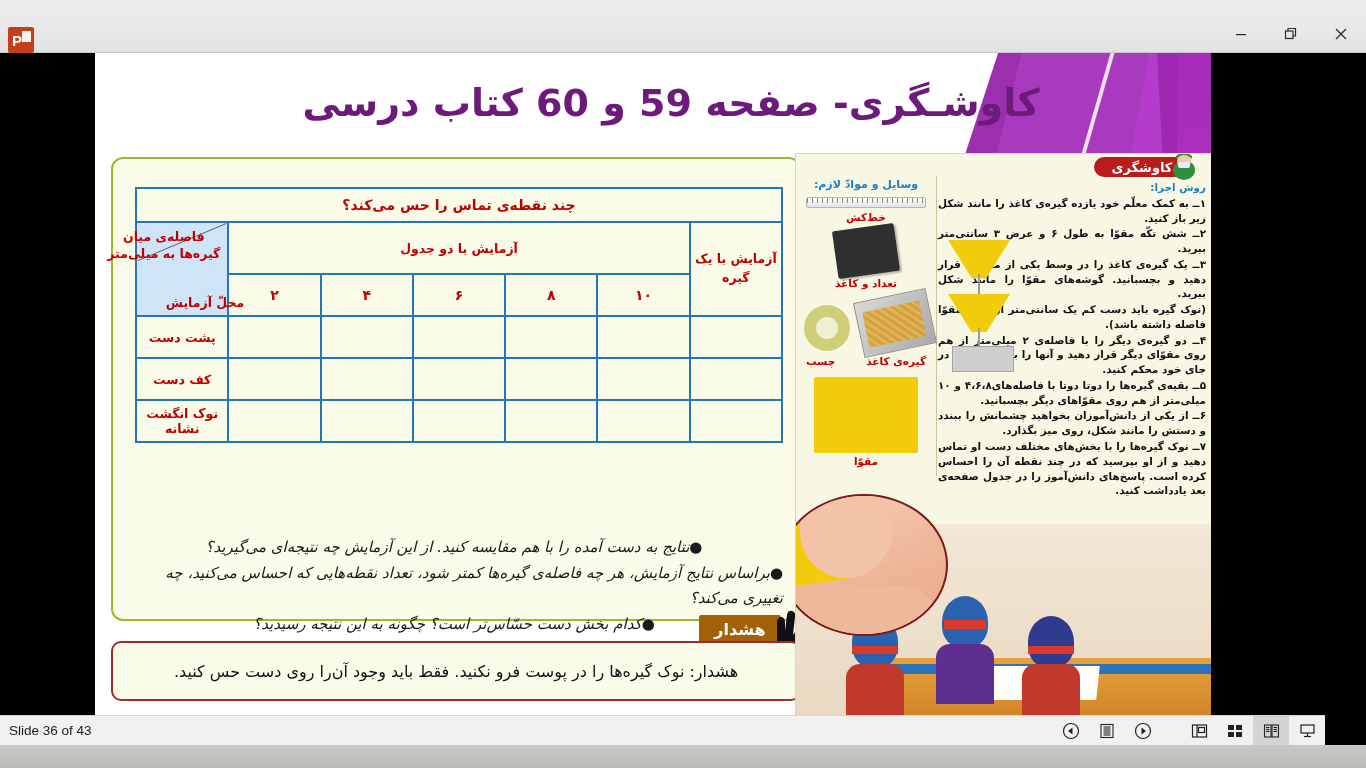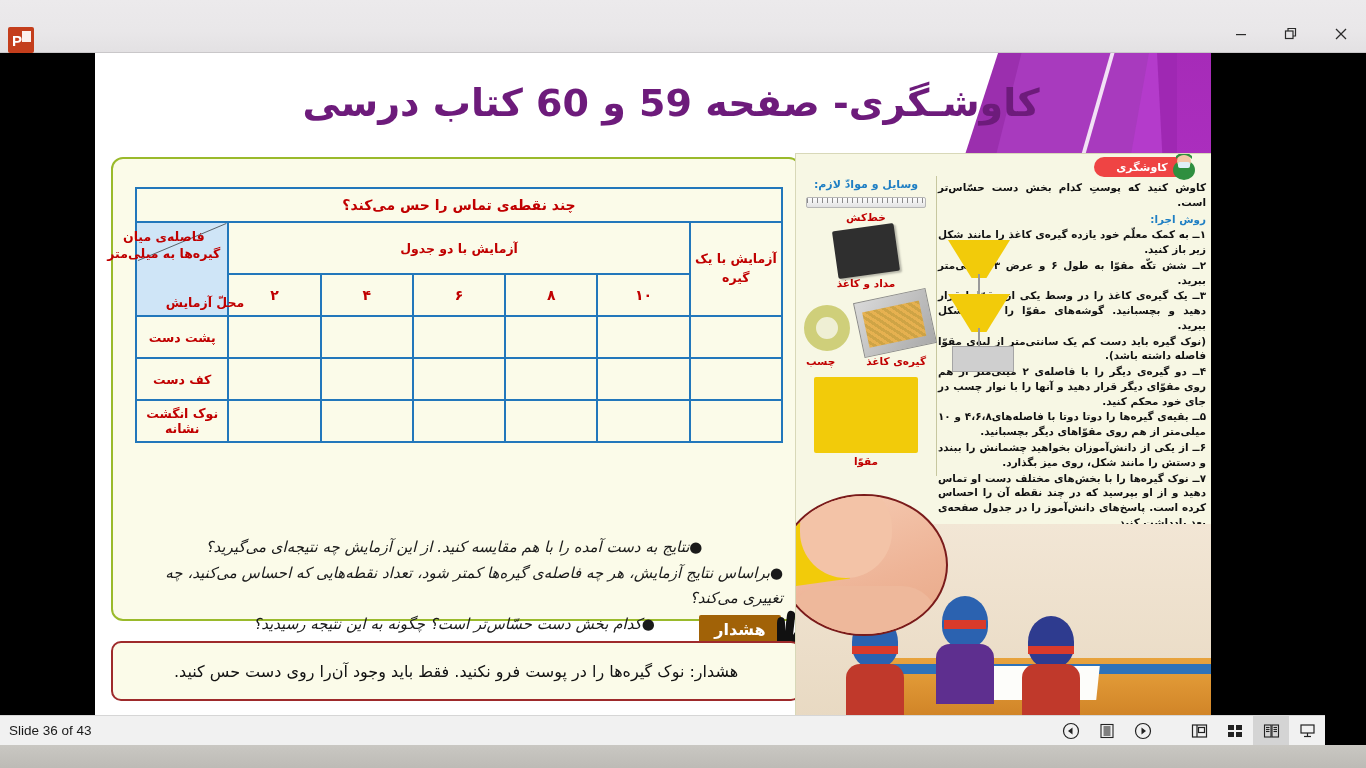--- a/index.html
+++ b/index.html
@@ -164,22 +164,22 @@
     position:absolute; left:672px; top:552px; width:34px; height:46px;
   }
 
   
   .book {
     position:absolute; left:700px; top:100px; width:418px; height:568px;
     background:#f7f7e4; border:1px solid #d8d8b8; overflow:hidden;
   }
   .book-badge {
     position:absolute; right:22px; top:3px; width:96px; height:20px;
-    background:#ef4444; border-radius:10px 10px 10px 10px;
-    color:#fff; font-size:11px; font-weight:bold;
+    background:#b91c1c; border-radius:10px 10px 10px 10px;
+    color:#fff; font-size:13px; font-weight:bold;
     display:flex; align-items:center; justify-content:center;
     direction:rtl; font-family:"DejaVu Sans", sans-serif;
   }
   .badge-person {
     position:absolute; right:12px; top:-4px; width:34px; height:30px;
   }
   .book-col-right {
     position:absolute; right:6px; top:26px; width:268px;
     direction:rtl; unicode-bidi:plaintext; text-align:justify;
     font-family:"DejaVu Sans", sans-serif;
@@ -440,40 +440,39 @@
 
         <div class="book-badge">کاوشگری</div>
         <svg class="badge-person" viewBox="0 0 34 30">
           <ellipse cx="18" cy="20" rx="11" ry="10" fill="#2f8f3f"></ellipse>
           <circle cx="18" cy="11" r="7" fill="#f3c8a6"></circle>
           <path d="M10 9 Q18 1 26 9 L26 6 Q18 -1 10 6 Z" fill="#2f8f3f"></path>
           <rect x="12" y="12" width="12" height="6" rx="2" fill="#dff0f7"></rect>
         </svg>
 
         <div class="book-col-right">
-          <p class="lead">کاوش کنید که پوستِ کدام بخش دست حسّاس‌تر است.</p>
           <p class="method">روش اجرا:</p>
           <p>۱ــ به کمک معلّم خود یازده گیره‌ی کاغذ را مانند شکل زیر باز کنید.</p>
           <p>۲ــ شش تکّه مقوّا به طول ۶ و عرض ۳ سانتی‌متر ببرید.</p>
           <p>۳ــ یک گیره‌ی کاغذ را در وسط یکی از مقوّاها قرار دهید و بچسبانید. گوشه‌های مقوّا را مانند شکل ببرید.</p>
           <p>(نوک گیره باید دست کم یک سانتی‌متر از لبه‌ی مقوّا فاصله داشته باشد).</p>
           <p>۴ــ دو گیره‌ی دیگر را با فاصله‌ی ۲ میلی‌متر از هم روی مقوّای دیگر قرار دهید و آنها را با نوار چسب در جای خود محکم کنید.</p>
           <p>۵ــ بقیه‌ی گیره‌ها را دوتا دوتا با فاصله‌های۴،۶،۸ و ۱۰ میلی‌متر از هم روی مقوّاهای دیگر بچسبانید.</p>
           <p>۶ــ از یکی از دانش‌آموزان بخواهید چشمانش را ببندد و دستش را مانند شکل، روی میز بگذارد.</p>
           <p>۷ــ نوک گیره‌ها را با بخش‌های مختلف دست او تماس دهید و از او بپرسید که در چند نقطه آن را احساس کرده است. پاسخ‌های دانش‌آموز را در جدول صفحه‌ی بعد یادداشت کنید.</p>
         </div>
 
         <div class="divider-v"></div>
 
         <div class="book-col-left">
           <div class="mat-title">وسایل و موادّ لازم:</div>
           <div class="ruler"></div>
           <div class="mat-label">خط‌کش</div>
           <div class="notebook"></div>
-          <div class="mat-label">مداد و کاغذ</div>
+          <div class="mat-label">تعداد و کاغذ</div>
           <div style="display:flex;align-items:flex-end;justify-content:space-between;">
             <div class="clipbox"></div>
             <div class="tape"></div>
           </div>
           <div style="display:flex;justify-content:space-between;padding:2px 6px 0;">
             <div class="mat-label">گیره‌ی کاغذ</div>
             <div class="mat-label">چسب</div>
           </div>
           <div class="cardboard"></div>
           <div class="mat-label">مقوّا</div>

